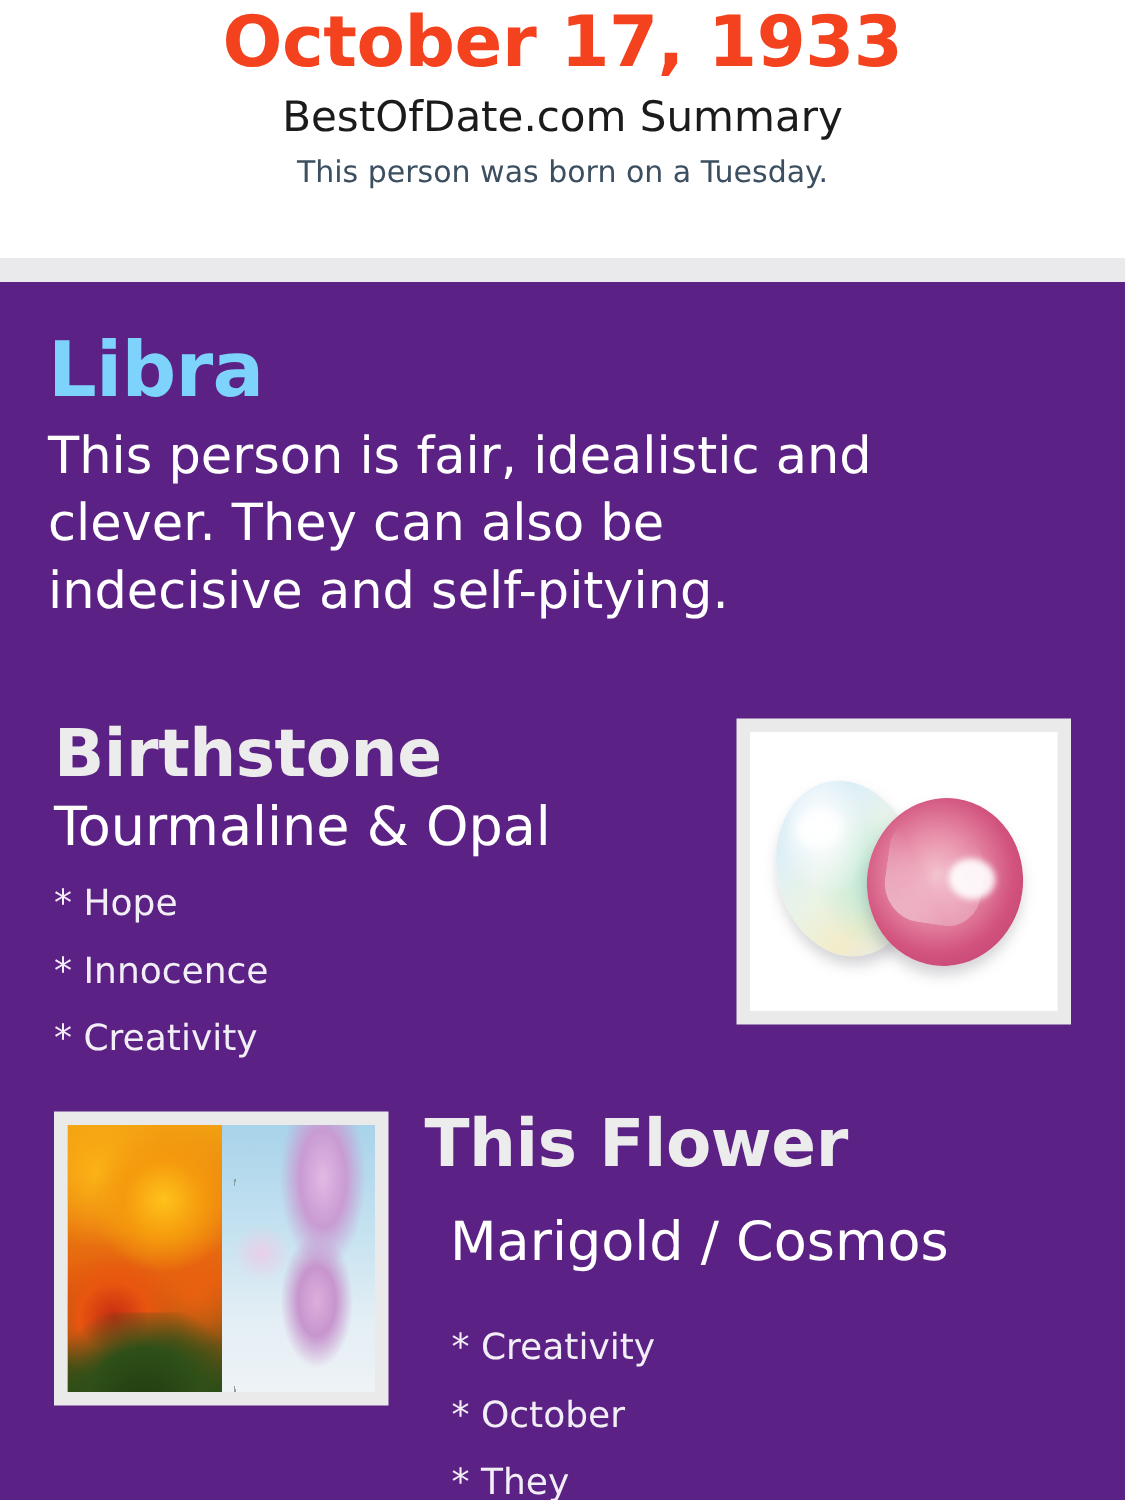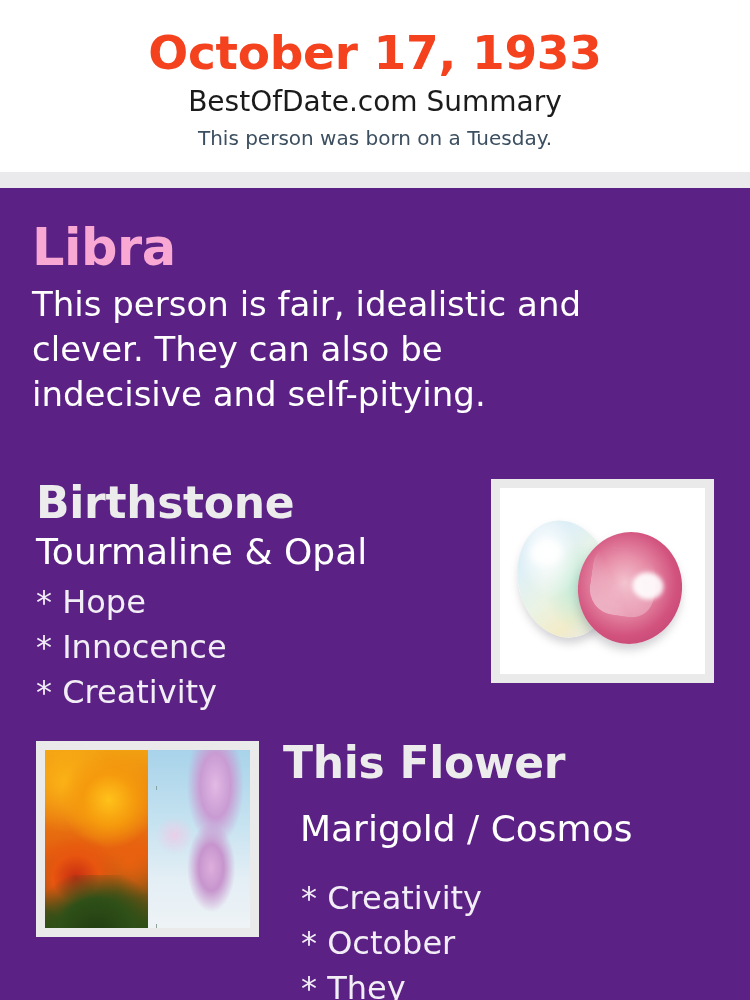--- a/index.html
+++ b/index.html
@@ -25,21 +25,20 @@
   .header {
     position: absolute;
     left: 0; top: 0;
     width: 750px;
     height: 172px;
     background: #ffffff;
     text-align: center;
   }
   .date-title {
     margin: 0;
-    padding-top: 24px;
     font-size: 47px;
     line-height: 58px;
     font-weight: 700;
     color: #F4411E;
     letter-spacing: -0.3px;
     white-space: nowrap;
   }
   .site-summary {
     margin: 0;
     padding-top: 2px;
@@ -80,21 +79,21 @@
     position: absolute;
     left: 32px;
     top: 30px;
     width: 600px;
   }
   .zodiac-name {
     margin: 0;
     font-size: 51px;
     line-height: 60px;
     font-weight: 700;
-    color: #f9a8d4;
+    color: #7dd3fc;
     letter-spacing: -0.5px;
   }
   .zodiac-desc {
     margin: 0;
     padding-top: 4px;
     font-size: 34px;
     line-height: 45px;
     font-weight: 400;
     color: #ffffff;
     max-width: 580px;
@@ -122,21 +121,21 @@
     font-weight: 400;
     color: #ffffff;
     white-space: nowrap;
   }
   .trait-list {
     margin: 0;
     padding: 6px 0 0 0;
     list-style: none;
   }
   .trait-item {
-    font-size: 32px;
+    font-size: 24px;
     line-height: 45px;
     font-weight: 400;
     color: #f2eef6;
     white-space: nowrap;
   }
 
   
   .gem-frame {
     position: absolute;
     left: 491px;

